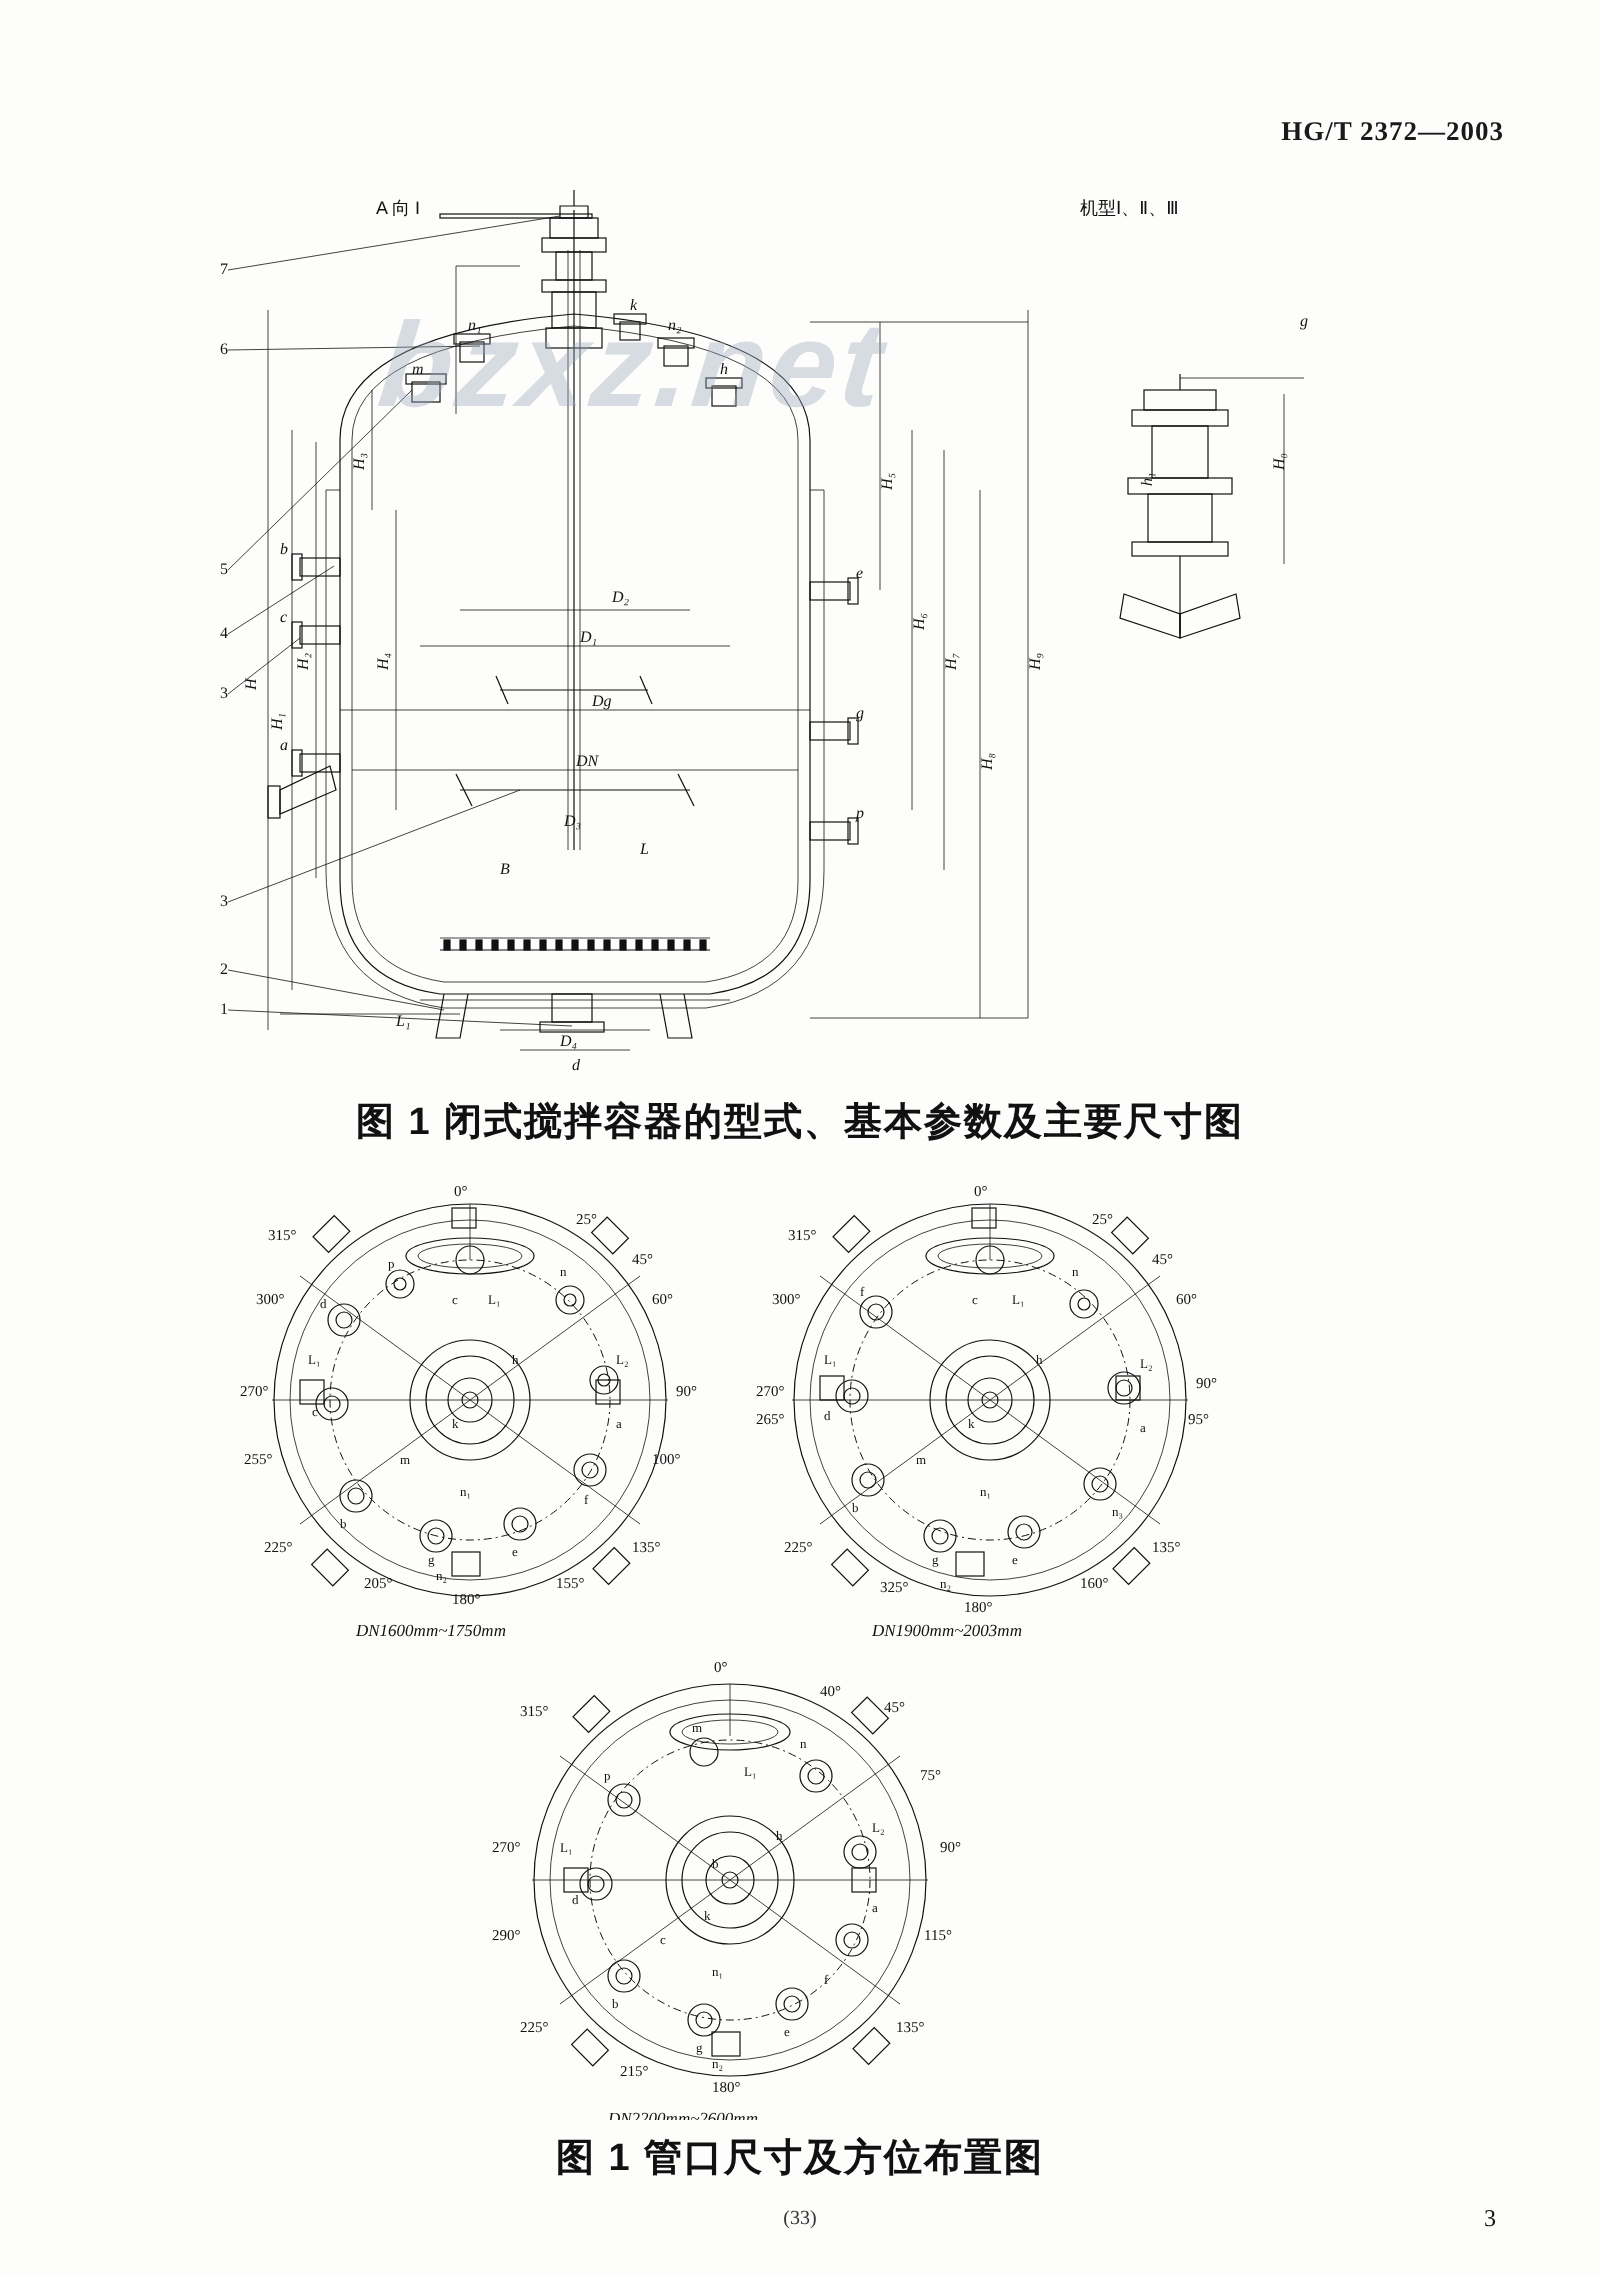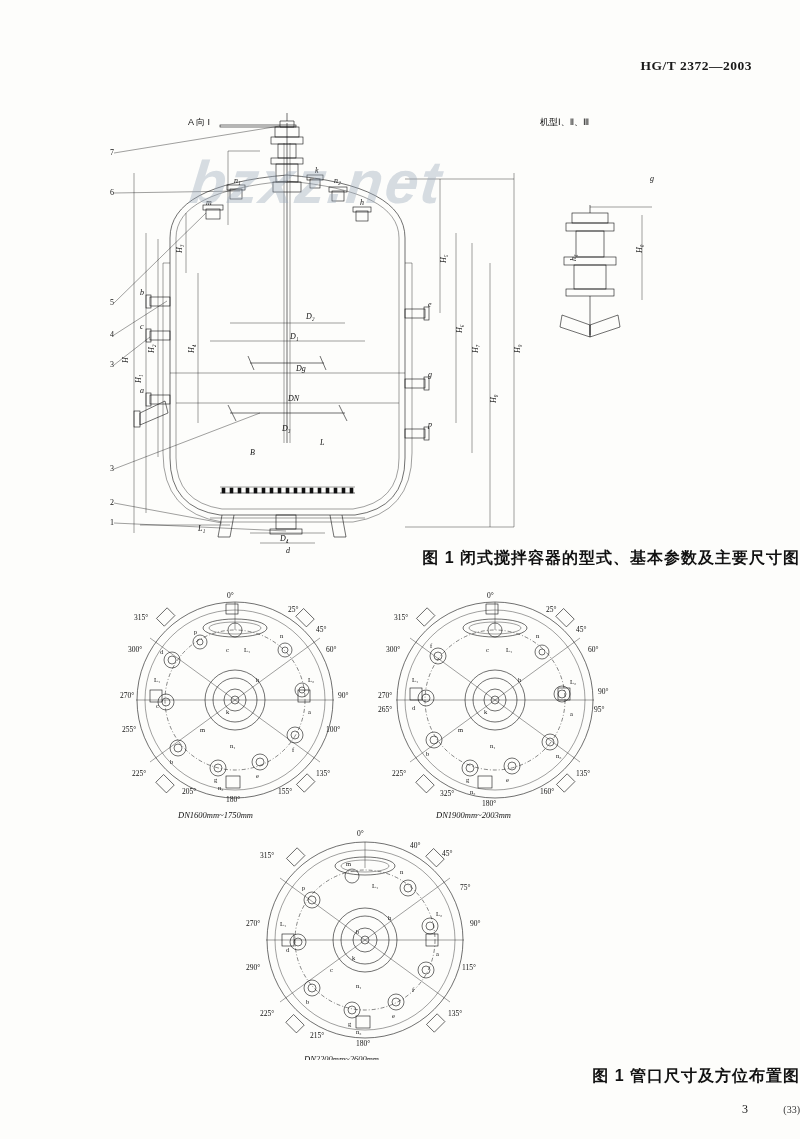--- a/index.html
+++ b/index.html
@@ -27,38 +27,38 @@
     position:absolute;left:190px;top:148px;
     font-family:"Liberation Sans", sans-serif;
     font-size:60px;font-weight:bold;font-style:italic;
     color:rgba(150,165,185,0.38);
     letter-spacing:2px;
     user-select:none;
     transform:skewX(-6deg);
   }
   
   .fig-caption{
-    position:absolute;width:100%;text-align:right;
-    font-size:16px;font-weight:bold;
+    position:absolute;width:100%;text-align:center;
+    font-size:19px;font-weight:bold;
     font-family:"Liberation Sans", sans-serif;
     letter-spacing:1px;color:#111;
   }
   .cap1{top:548px;}
   .cap2{top:1066px;}
   .page-num{
     position:absolute;bottom:22px;right:52px;
     font-size:12px;font-family:"Liberation Serif",serif;
   }
   .page-foot{
     position:absolute;bottom:24px;left:0;width:100%;
-    text-align:right;font-size:10px;color:#333;
+    text-align:center;font-size:10px;color:#333;
   }
   
   svg{display:block;}
-  .fig1{position:absolute;left:110px;top:113px;}
+  .fig1{position:absolute;left:110px;top:95px;}
   .fig2{position:absolute;left:120px;top:580px;}
   text{font-family:"Liberation Serif", serif;}
   .lbl{font-size:8px;fill:#111;}
   .lbl-i{font-size:8px;fill:#111;font-style:italic;}
   .lbl-s{font-size:6.5px;fill:#111;}
   .ang{font-size:7.5px;fill:#111;}
   .dn{font-size:8.5px;fill:#111;font-style:italic;}
   .cn{font-size:9px;fill:#111;font-family:"Liberation Sans",sans-serif;}
   .ln{stroke:#111;stroke-width:.6;fill:none;}
   .ln-t{stroke:#111;stroke-width:.4;fill:none;}

